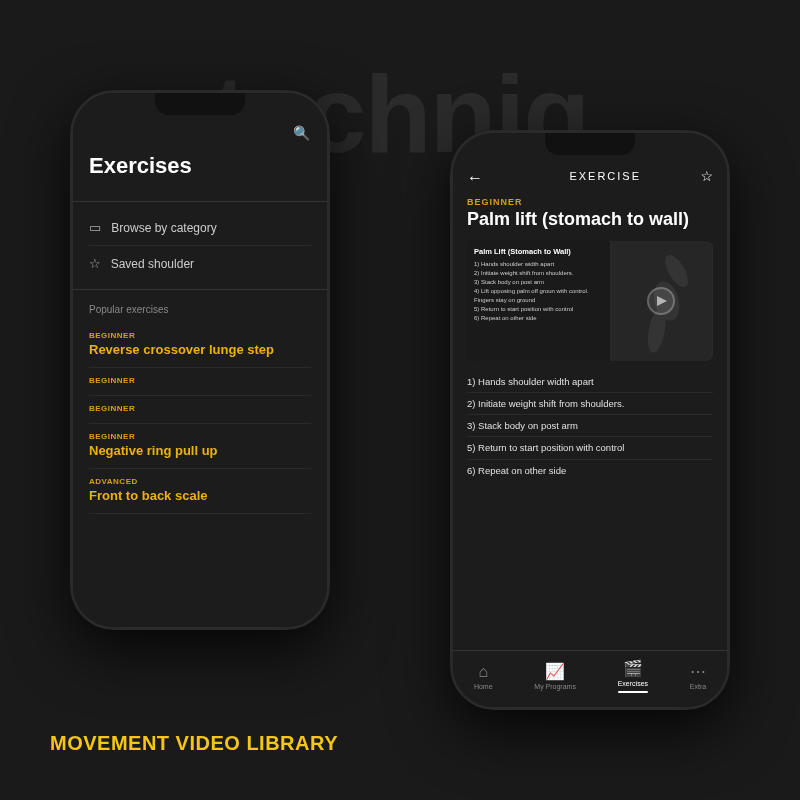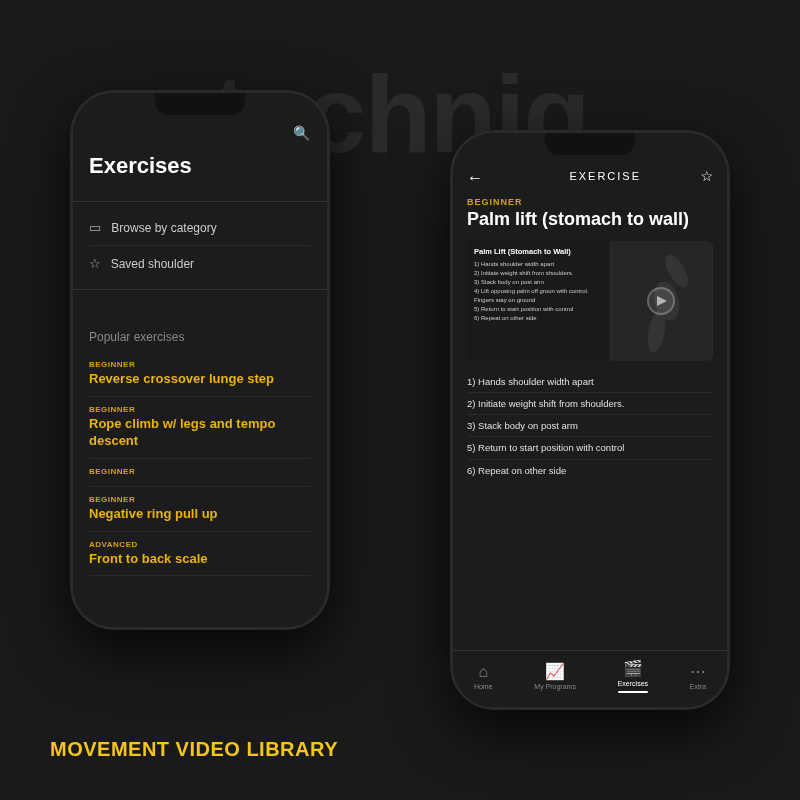--- a/index.html
+++ b/index.html
@@ -36,21 +36,21 @@
       letter-spacing: -2px;
       text-align: center;
       pointer-events: none;
       overflow: hidden;
       white-space: nowrap;
     }
 
     
     .caption {
       position: absolute;
-      bottom: 18px;
+      bottom: 24px;
       left: 30px;
       z-index: 100;
     }
     .caption-text {
       font-size: 20px;
       font-weight: 900;
       color: #f5c518;
       text-transform: uppercase;
       line-height: 1.25;
       letter-spacing: 0.5px;
@@ -165,24 +165,23 @@
     .menu-icon {
       font-size: 13px;
       color: #aaa;
     }
 
     .phone-left .popular-section {
       padding: 10px 16px 0;
     }
 
     .popular-label {
-      font-size: 12px;
+      font-size: 10px;
       color: #888;
       margin-bottom: 8px;
-      margin-top: 26px;
     }
 
     .exercise-item {
       padding: 8px 0;
       border-bottom: 1px solid #2a2a2a;
     }
 
     .exercise-level {
       font-size: 8px;
       font-weight: 700;
@@ -422,21 +421,20 @@
           <div class="popular-section">
             <div class="popular-label">Popular exercises</div>
 
             <div class="exercise-item">
               <div class="exercise-level">BEGINNER</div>
               <div class="exercise-name">Reverse crossover lunge step</div>
             </div>
 
             <div class="exercise-item">
               <div class="exercise-level">BEGINNER</div>
-              <div class="exercise-name">Rope climb w/ legs and tempo descent</div>
             </div>
 
             <div class="exercise-item">
               <div class="exercise-level">BEGINNER</div>
             </div>
 
             <div class="exercise-item">
               <div class="exercise-level">BEGINNER</div>
               <div class="exercise-name">Negative ring pull up</div>
             </div>

